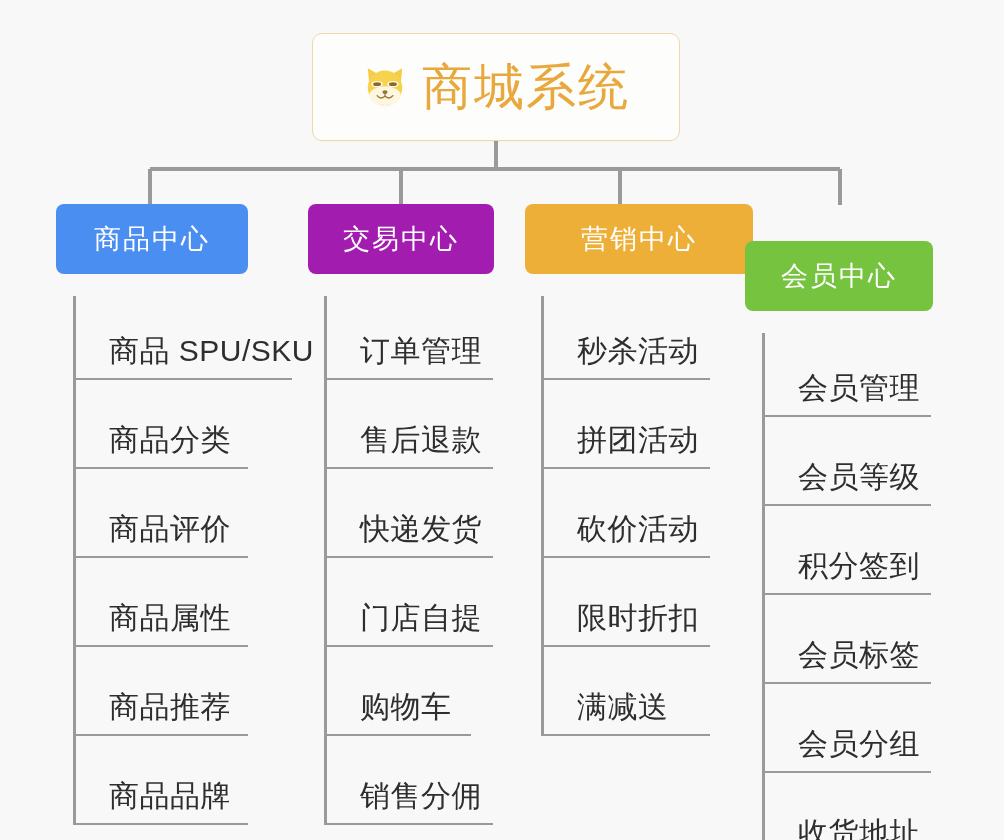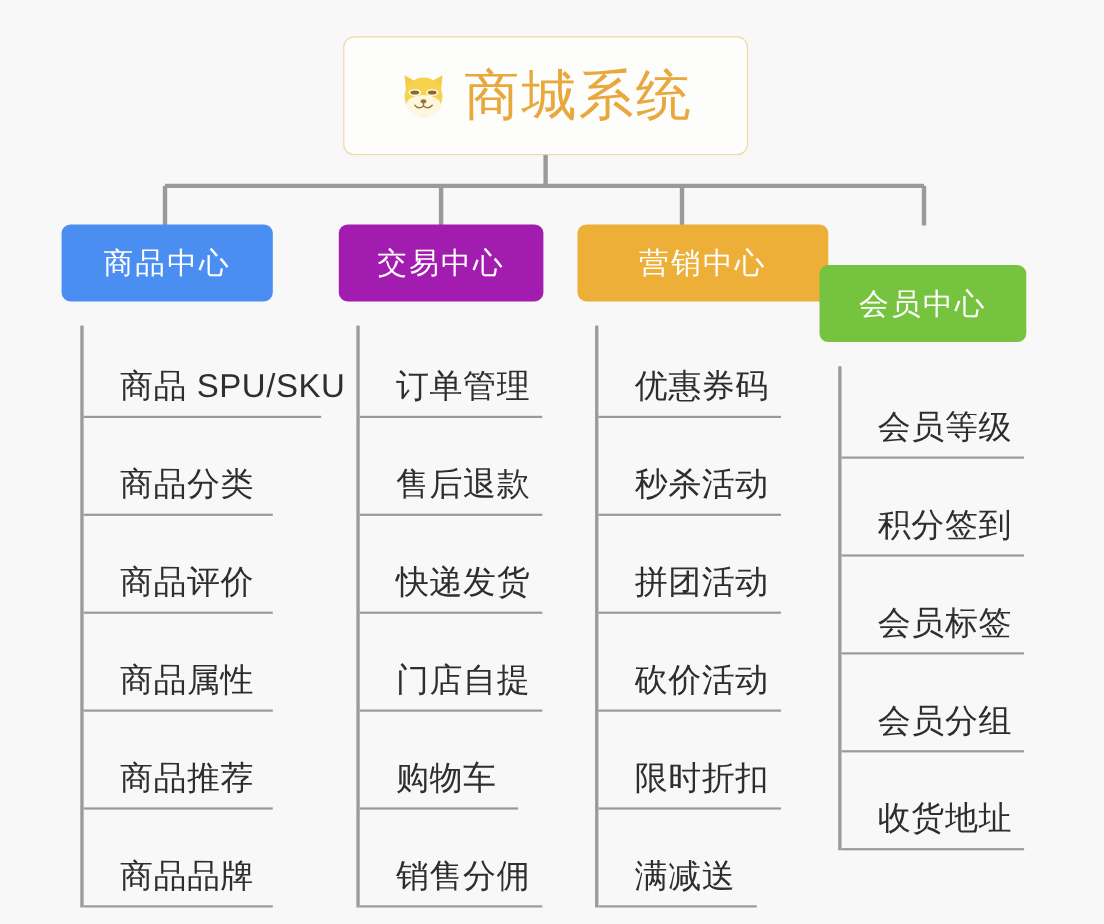--- a/index.html
+++ b/index.html
@@ -181,32 +181,32 @@
       <div class="leaf-item">快递发货</div>
       <div class="leaf-item">门店自提</div>
       <div class="leaf-item">购物车</div>
       <div class="leaf-item">销售分佣</div>
     </div>
   </div>
 
   <div class="column col-2">
     <div class="cat-box">营销中心</div>
     <div class="leaf-list">
-      <div class="leaf-item">优惠券码</div>
       <div class="leaf-item">秒杀活动</div>
       <div class="leaf-item">拼团活动</div>
       <div class="leaf-item">砍价活动</div>
       <div class="leaf-item">限时折扣</div>
       <div class="leaf-item">满减送</div>
     </div>
   </div>
 
   <div class="column col-3">
     <div class="cat-box">会员中心</div>
     <div class="leaf-list">
+      <div class="leaf-item">会员管理</div>
       <div class="leaf-item">会员等级</div>
       <div class="leaf-item">积分签到</div>
       <div class="leaf-item">会员标签</div>
       <div class="leaf-item">会员分组</div>
       <div class="leaf-item">收货地址</div>
     </div>
   </div>
 
 </div>
 

